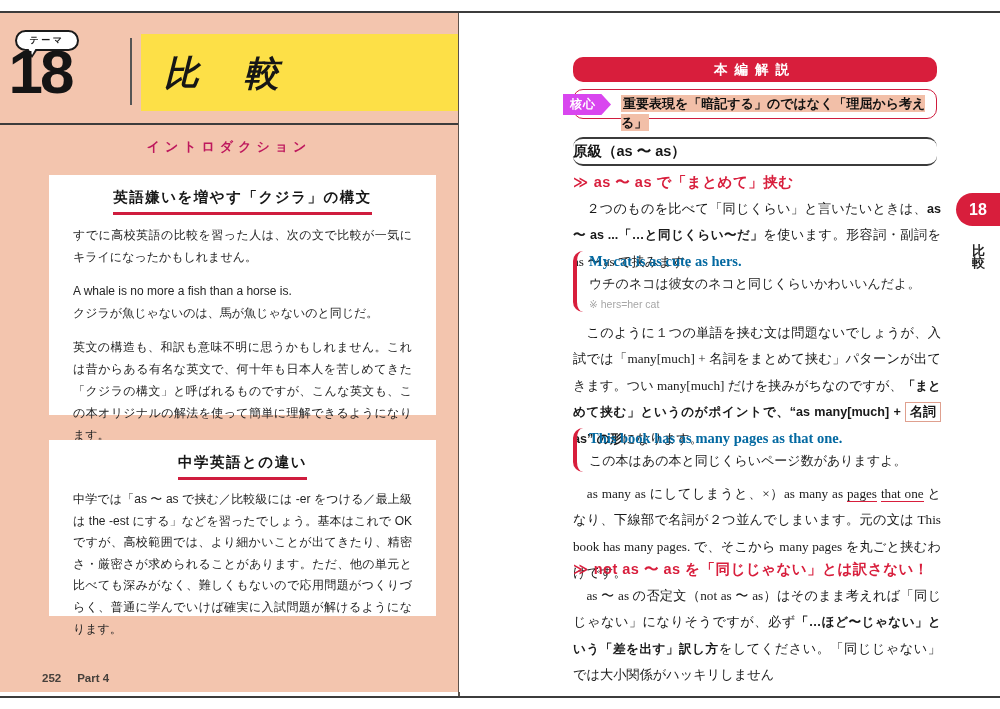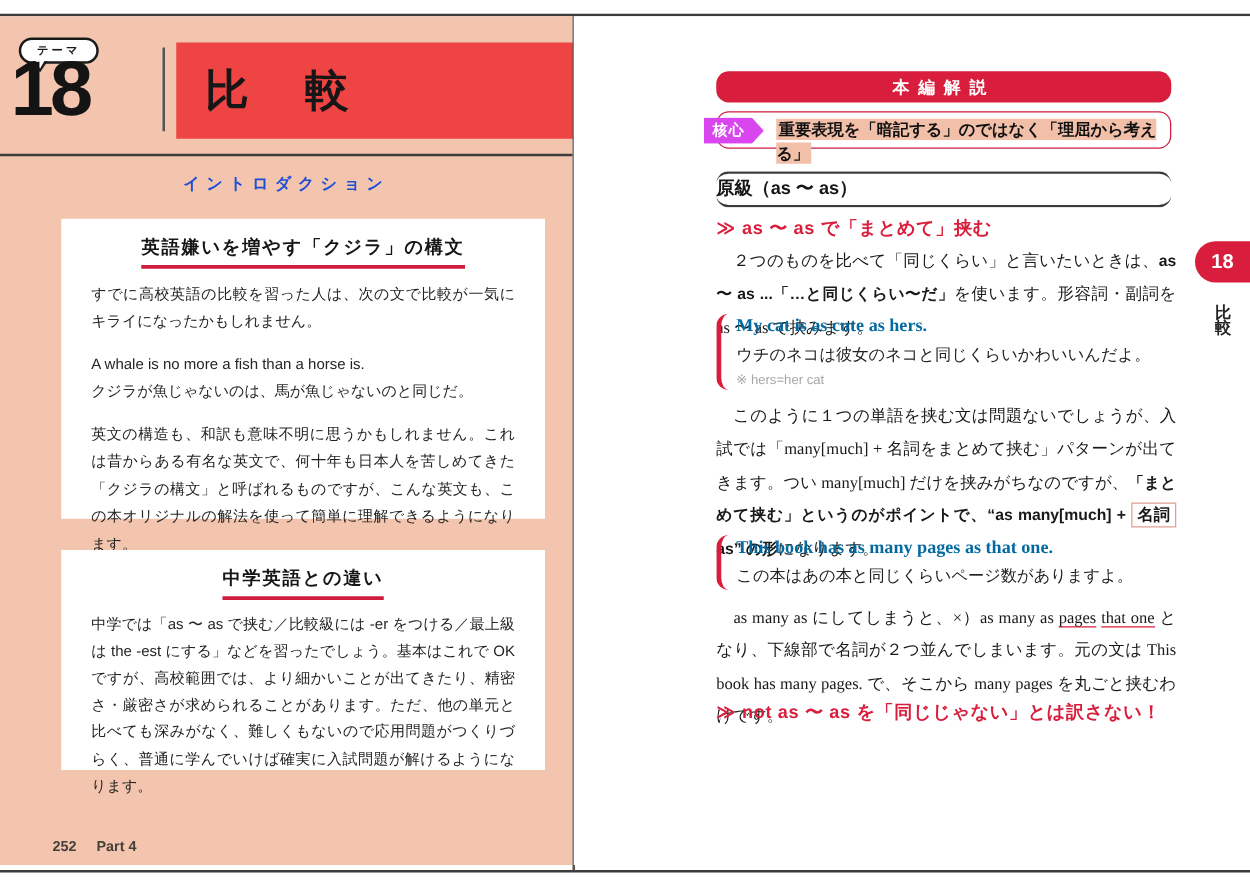--- a/index.html
+++ b/index.html
@@ -18,25 +18,25 @@
   .theme-badge { position:absolute; left:15px; top:17px; width:64px; height:21px; background:#fff;
                  border:2px solid #1a1a1a; border-radius:12px; text-align:center;
                  font-size:9px; font-weight:700; letter-spacing:2.5px; line-height:17px; color:#1a1a1a; }
   .badge-tail-b { position:absolute; left:26px; top:36px; width:0; height:0;
                   border-left:6px solid transparent; border-right:6px solid transparent; border-top:9px solid #1a1a1a; }
   .badge-tail-w { position:absolute; left:28px; top:35px; width:0; height:0;
                   border-left:4px solid transparent; border-right:4px solid transparent; border-top:7px solid #ffffff; }
   .theme-number { position:absolute; left:-2px; top:28px; width:84px; text-align:center;
                   font-size:62px; font-weight:900; letter-spacing:-3px; color:#141414; line-height:1; }
   .title-divider { position:absolute; left:130px; top:25px; width:2px; height:67px; background:#555; }
-  .title-box { position:absolute; left:141px; top:21px; width:331px; height:77px; background:#ef4444; }
+  .title-box { position:absolute; left:141px; top:21px; width:331px; height:77px; background:#fde047;font-style:italic; }
   .title-box span { display:block; padding-left:23px; line-height:77px; font-size:35px; font-weight:700; letter-spacing:5px; color:#161616; }
   .intro-rule { position:absolute; left:0; top:110px; width:458px; height:2px; background:#3c3c3c; }
   .intro-label { position:absolute; left:0; top:125px; width:458px; text-align:center;
-                 font-size:13px; font-weight:700; letter-spacing:5px; color:#1d4ed8; }
+                 font-size:13px; font-weight:700; letter-spacing:5px; color:#be185d; }
 
   .white-box { position:absolute; left:49px; width:387px; background:#fff; padding:13px 24px 0 24px; }
   .box1 { top:162px; height:240px; }
   .box2 { top:427px; height:176px; }
   .box-title { text-align:center; }
   .box-title span { display:inline-block; font-size:14.5px; font-weight:700; letter-spacing:1.5px;
                     color:#161616; border-bottom:3px solid #cf1d3e; padding-bottom:5px; }
   .white-box p { font-size:12px; line-height:1.83; color:#242424; text-align:justify; }
   .box1 .p1 { margin-top:10px; }
   .box1 .pex { margin-top:12px; }
@@ -173,20 +173,21 @@
       <div class="ex-en">This book has as many pages as that one.</div>
       <div class="ex-ja">この本はあの本と同じくらいページ数がありますよ。</div>
     </div>
 
     <div class="col para p-wrong"><span>　as many as にしてしまうと、×）as many as </span><span class="rline">pages</span><span> </span><span class="rline">that one</span><span> となり、下線部で名詞が２つ並んでしまいます。元の文は This book has many pages. で、そこから many pages を丸ごと挟むわけです。</span></div>
 
     <div class="col sub-head sub2-head">
       <span class="chev">≫</span><span>not as 〜 as を「同じじゃない」とは訳さない！</span>
     </div>
 
+    <div class="col para p-not"><span>　as 〜 as の否定文（not as 〜 as）はそのまま考えれば「同じじゃない」になりそうですが、必ず</span><span class="strong">「…ほど〜じゃない」という「差を出す」訳し方</span><span>をしてください。「同じじゃない」では大小関係がハッキリしません</span></div>
 
   </div>
 
   <div class="side-tab-num">18</div>
   <div class="side-tab-label">
     <div>比較</div>
   </div>
 
   <div class="rule-bottom"></div>
 </div>

